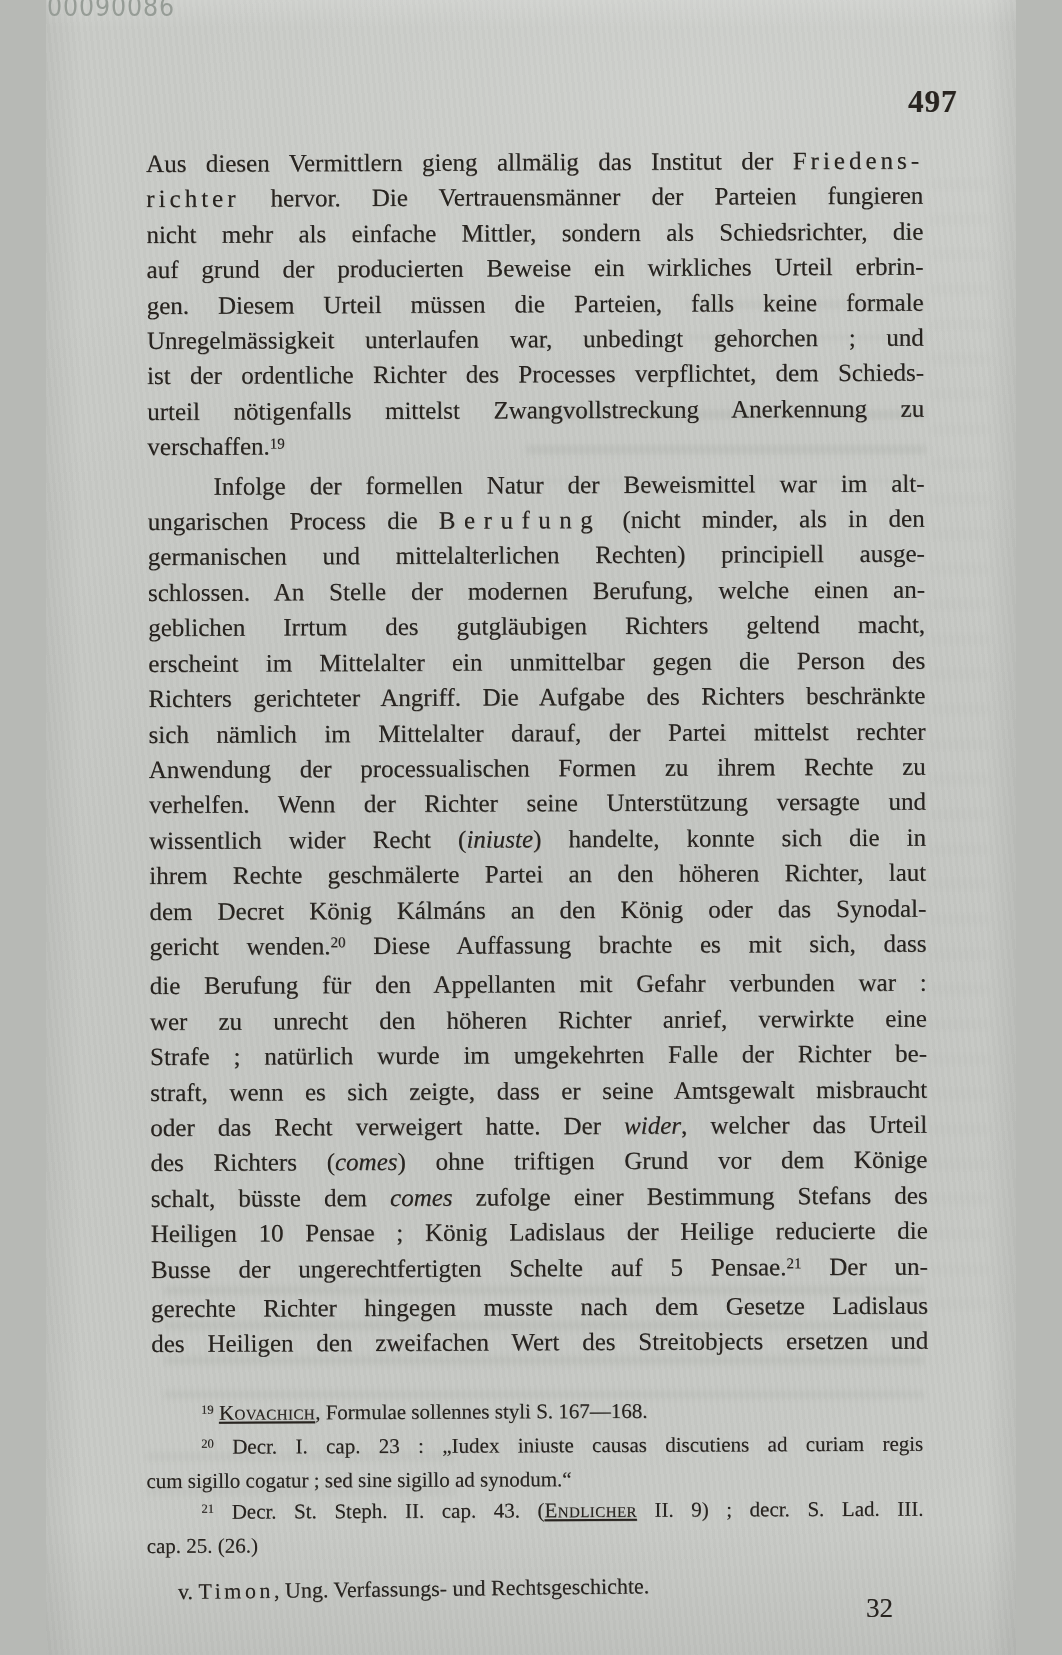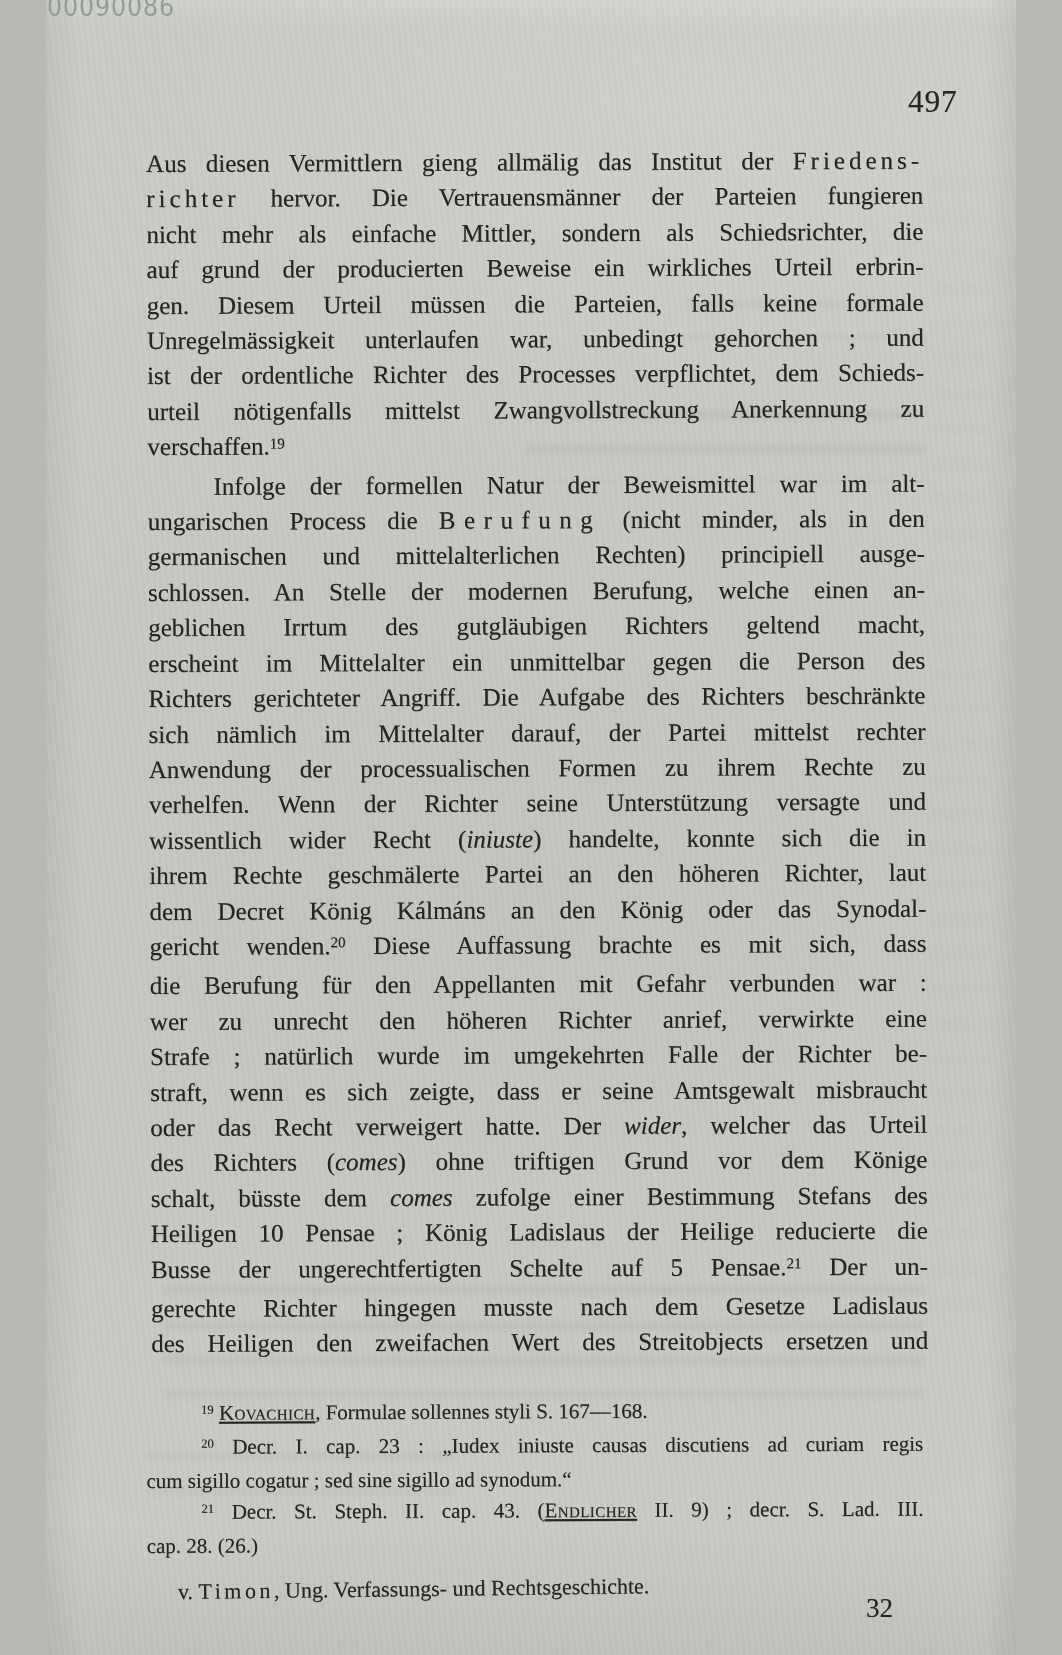--- a/index.html
+++ b/index.html
@@ -27,21 +27,21 @@
   }
   .stamp{
     position:absolute;left:1px;top:-9px;
     font-family:"DejaVu Sans","Liberation Sans",sans-serif;
     font-size:27px;color:var(--stamp);
     letter-spacing:1px;
     transform:scaleX(.88);transform-origin:left top;
   }
   .pagenum{
     position:absolute;left:862px;top:84px;
-    font-size:31px;font-weight:400;letter-spacing:1px;
+    font-size:31px;font-weight:700;letter-spacing:1px;
     text-shadow:.4px .4px .6px rgba(40,35,30,.45);
   }
   .textblock{
     position:absolute;left:100px;top:146px;width:777px;
     font-size:25px;line-height:35.4px;
     transform:rotate(-.25deg);transform-origin:left top;
     text-shadow:.35px .35px .55px rgba(40,35,30,.5);
   }
   .footnotes{
     position:absolute;left:100px;top:1398px;width:777px;
@@ -141,21 +141,21 @@
         <div class="line just"><span>gerechte Richter hingegen musste nach dem Gesetze Ladislaus</span></div>
         <div class="line just"><span>des Heiligen den zweifachen Wert des Streitobjects ersetzen und</span></div>
       </div>
   </div>
 
   <div class="footnotes">
       <div class="line ind"><span class="s-sup">19</span><span> </span><span class="s-sc">Kovachich</span><span>, Formulae sollennes styli S. 167—168.</span></div>
       <div class="line just ind"><span class="s-sup">20</span><span> Decr. I. cap. 23 : „Iudex iniuste causas discutiens ad curiam regis</span></div>
       <div class="line"><span>cum sigillo cogatur ; sed sine sigillo ad synodum.“</span></div>
       <div class="line just ind"><span class="s-sup">21</span><span> Decr. St. Steph. II. cap. 43. (</span><span class="s-sc">Endlicher</span><span> II. 9) ; decr. S. Lad. III.</span></div>
-      <div class="line"><span>cap. 28. (26.)</span></div>
+      <div class="line"><span>cap. 25. (26.)</span></div>
     </div>
 
   <div class="bookfooter">
       <div class="line"><span>v. </span><span class="s-sp">Timon</span><span>, Ung. Verfassungs- und Rechtsgeschichte.</span></div>
     </div>
 
   <div class="sig">32</div>
 
 </div>
 

